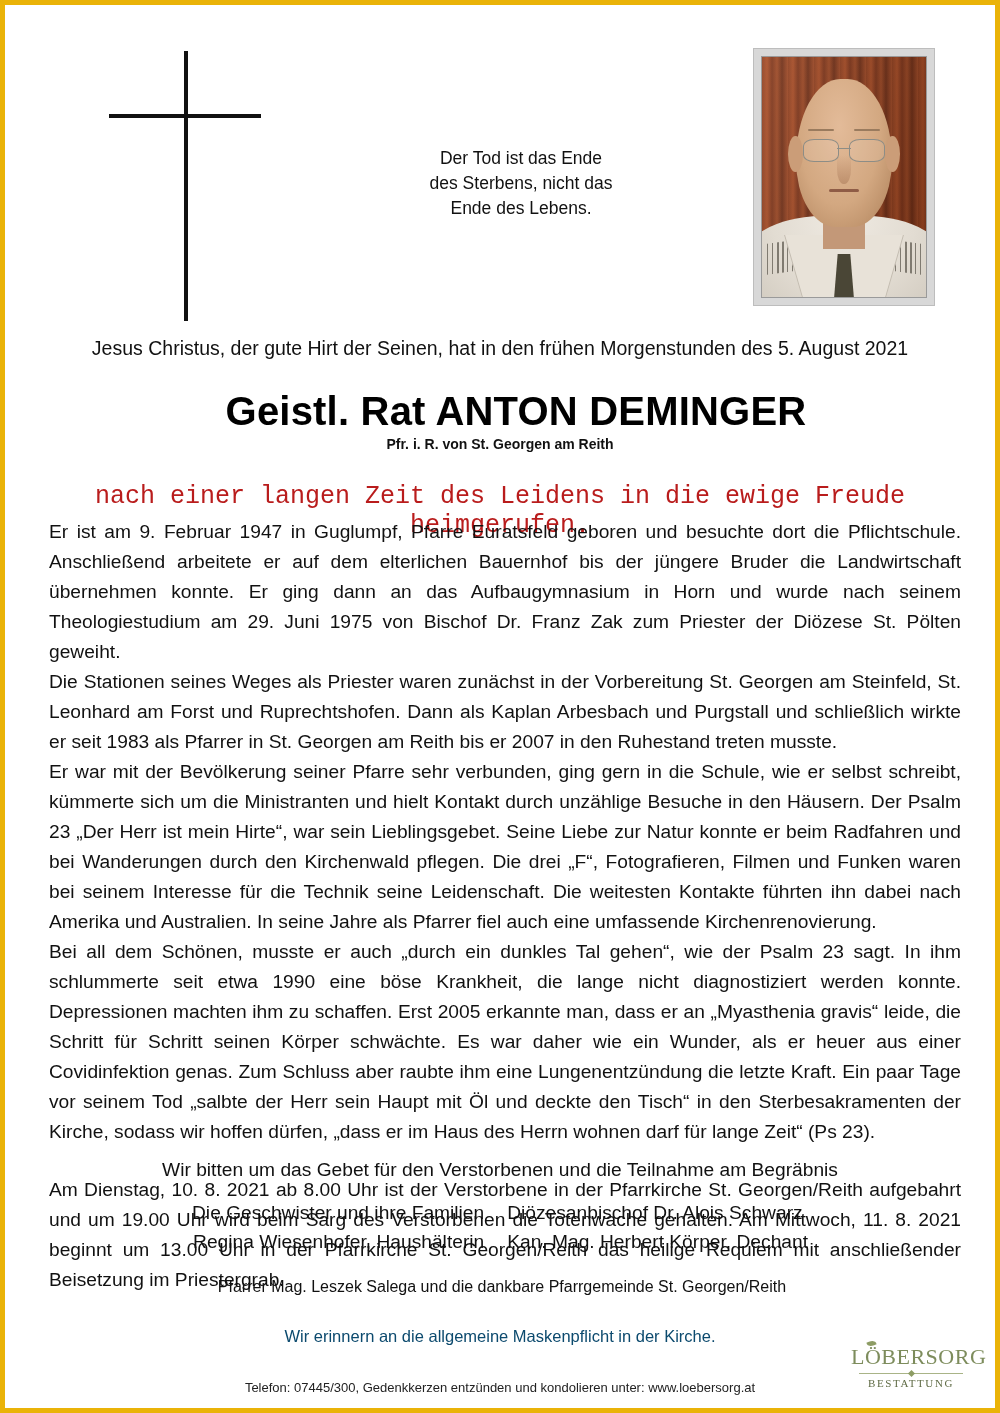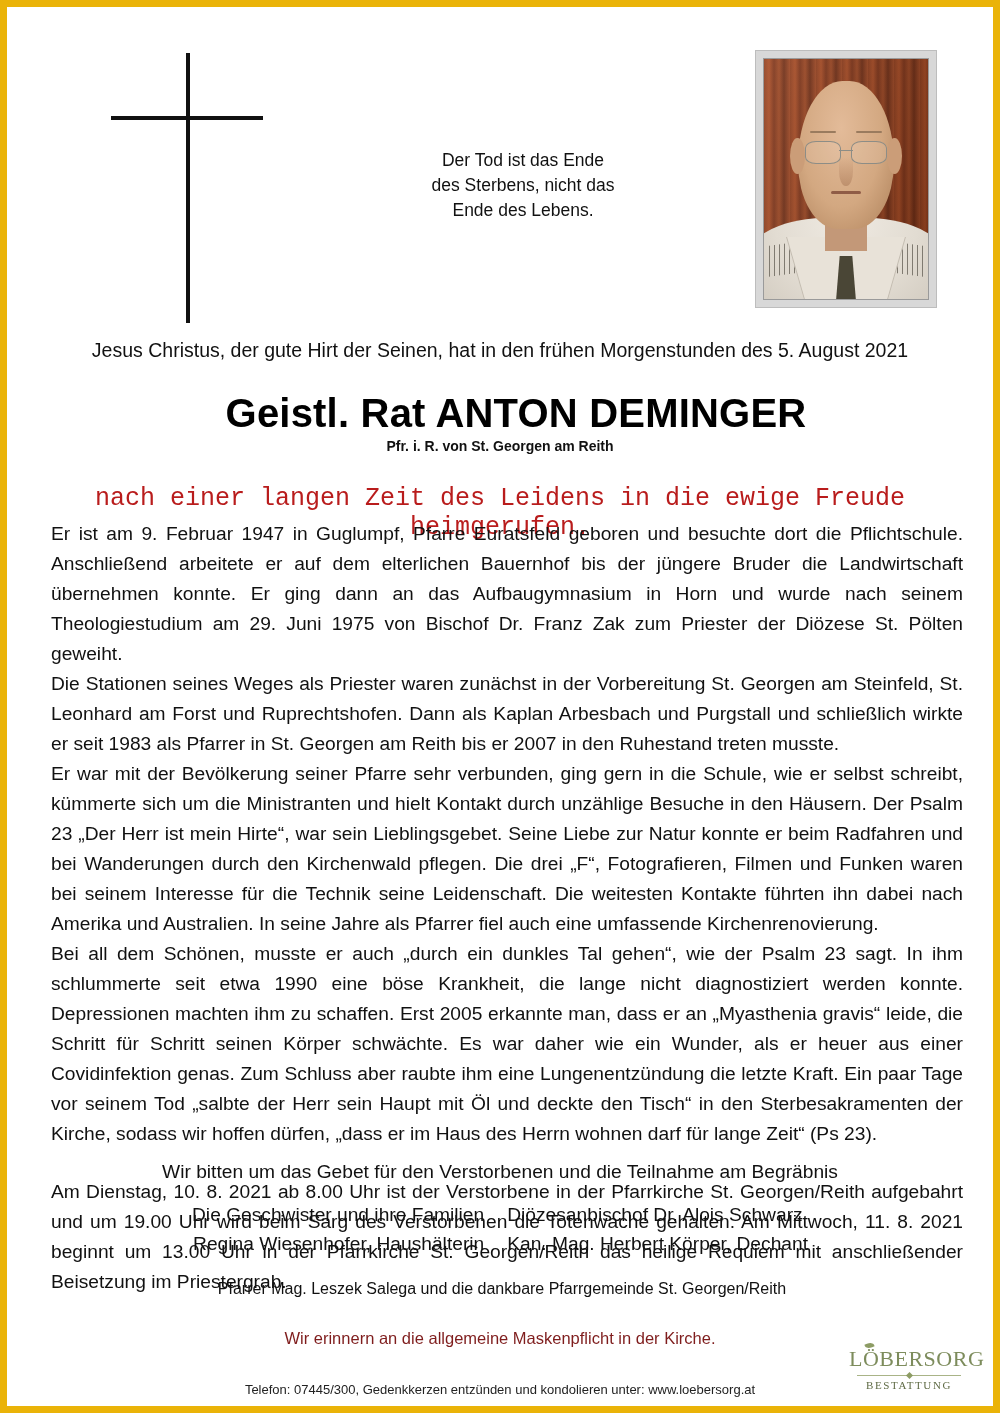--- a/index.html
+++ b/index.html
@@ -12,21 +12,21 @@
     font-family: "Liberation Sans", sans-serif;
     color: #111111;
   }
 
   .page {
     position: relative;
     width: 1000px;
     height: 1413px;
     margin: 0 auto;
     background: #ffffff;
-    border: 7px solid #eab308;
+    border: 5px solid #eab308;
     box-sizing: border-box;
     overflow: hidden;
   }
 
   
   .cross {
     position: absolute;
     left: 104px;
     top: 46px;
     width: 152px;
@@ -312,21 +312,21 @@
     text-align: center;
     font-size: 16px;
     color: #111111;
   }
   .mask-note {
     position: absolute;
     left: 0; right: 0;
     top: 1322px;
     text-align: center;
     font-size: 16.5px;
-    color: #7f1d1d;
+    color: #0c4a6e;
   }
   .contact {
     position: absolute;
     left: 0; right: 0;
     top: 1375px;
     text-align: center;
     font-size: 13px;
     color: #222222;
   }
 

